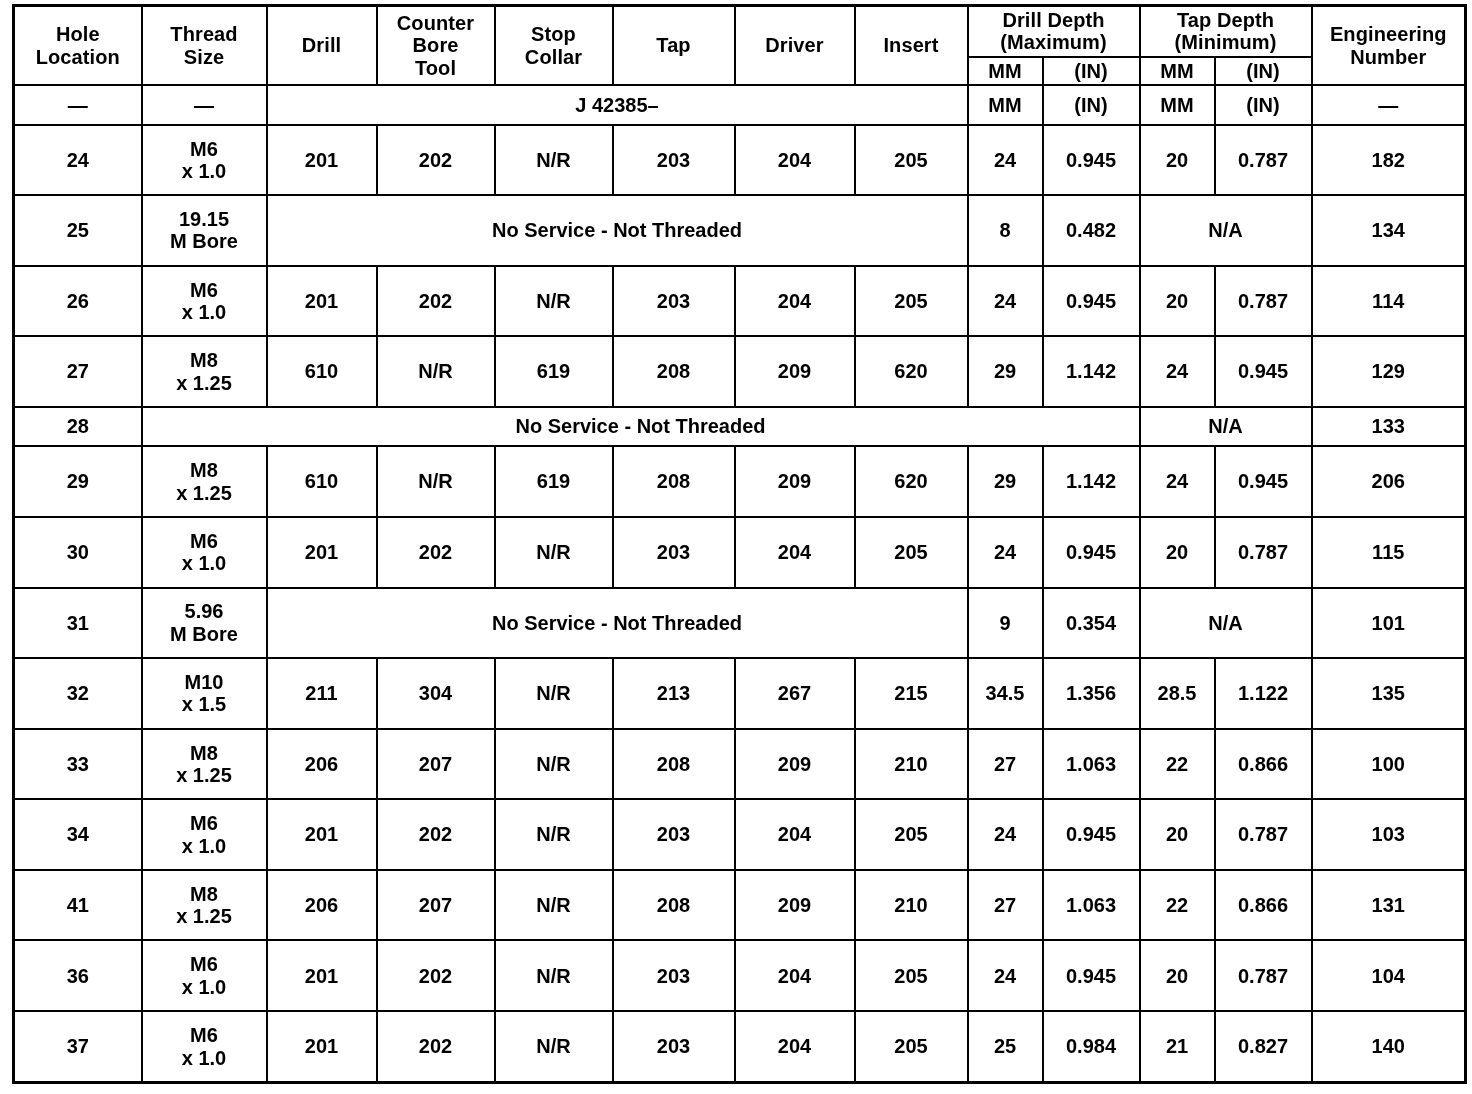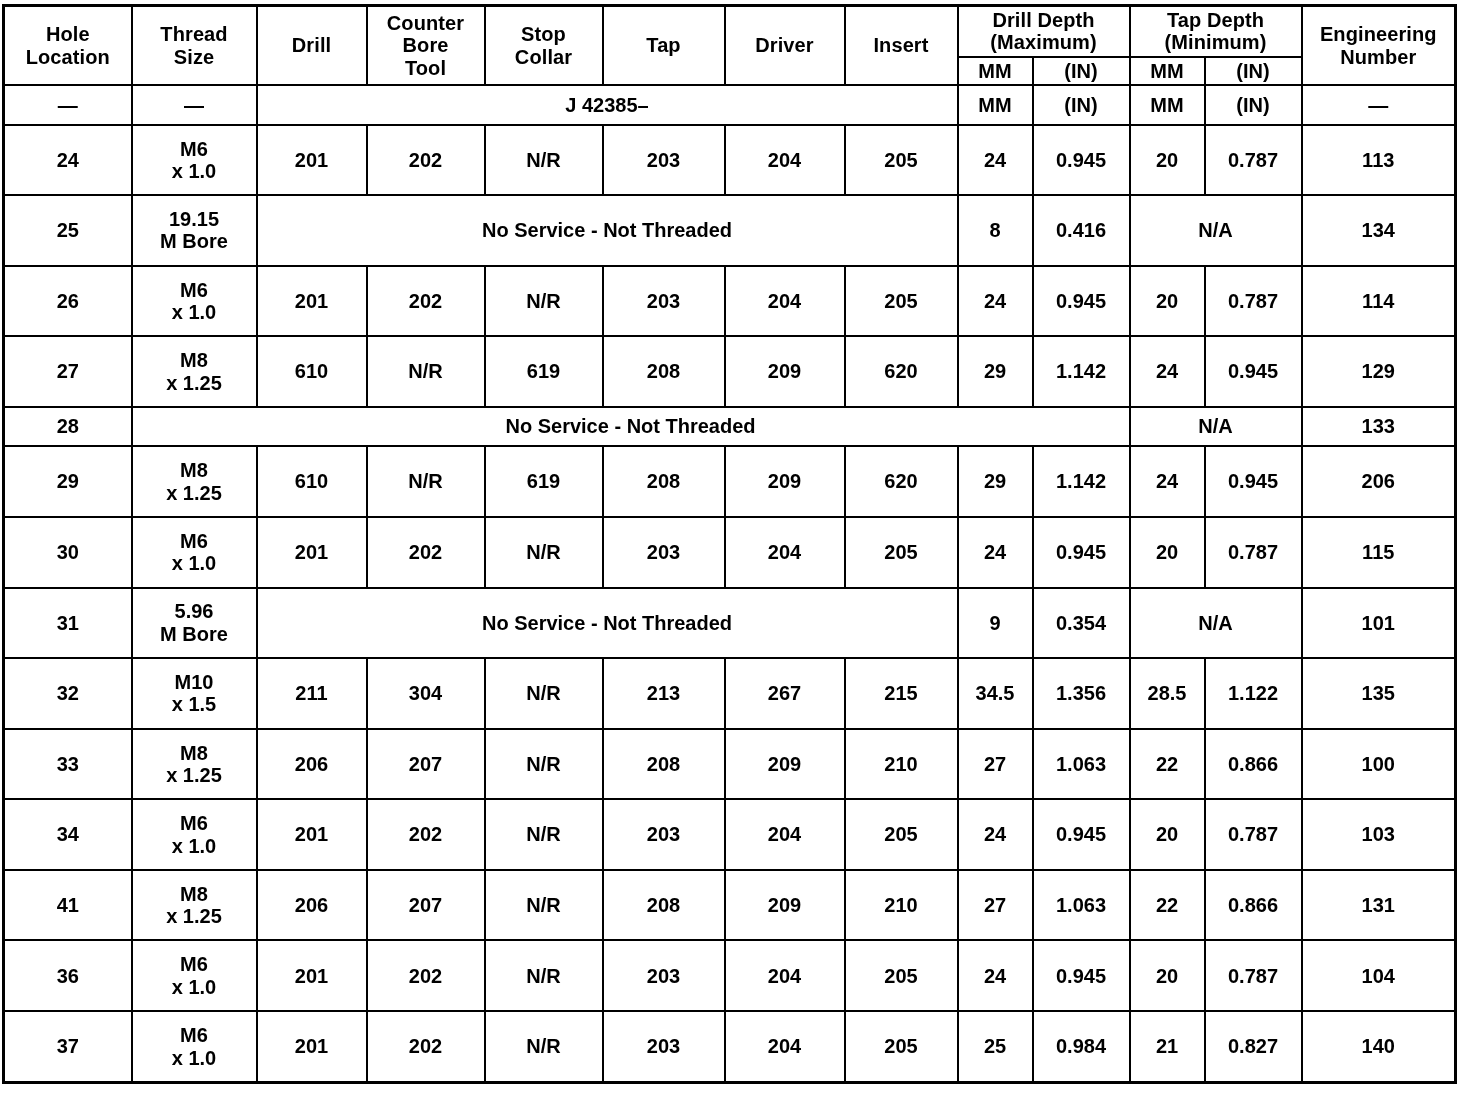--- a/index.html
+++ b/index.html
@@ -12,21 +12,21 @@
     height: 1094px;
     font-family: "Liberation Sans", sans-serif;
     color: #000000;
     -webkit-font-smoothing: antialiased;
   }
   #sheet {
     position: relative;
     width: 1472px;
     height: 1050px;
     box-sizing: border-box;
-    padding: 4px 10px 6px 2px;
+    padding: 4px 10px 6px 12px;
   }
   table.spec {
     border-collapse: collapse;
     table-layout: fixed;
     width: 1452px;
     height: 1080px;
     border: 3px solid #000;
   }
   table.spec td, table.spec th {
     border: 2px solid #000;
@@ -143,30 +143,30 @@
         <td class="data">201</td>
         <td class="data">202</td>
         <td class="data">N/R</td>
         <td class="data">203</td>
         <td class="data">204</td>
         <td class="data">205</td>
         <td class="data">24</td>
         <td class="data">0.945</td>
         <td class="data">20</td>
         <td class="data">0.787</td>
-        <td class="data">113</td>
+        <td class="data">182</td>
       </tr>
 
       <tr>
         <td class="data">25</td>
         <td class="data">19.15
 M Bore</td>
         <td class="span-note" colspan="6">No Service - Not Threaded</td>
         <td class="data">8</td>
-        <td class="data">0.416</td>
+        <td class="data">0.482</td>
         <td class="data" colspan="2">N/A</td>
         <td class="data">134</td>
       </tr>
 
       <tr>
         <td class="data">26</td>
         <td class="data">M6
 x 1.0</td>
         <td class="data">201</td>
         <td class="data">202</td>

